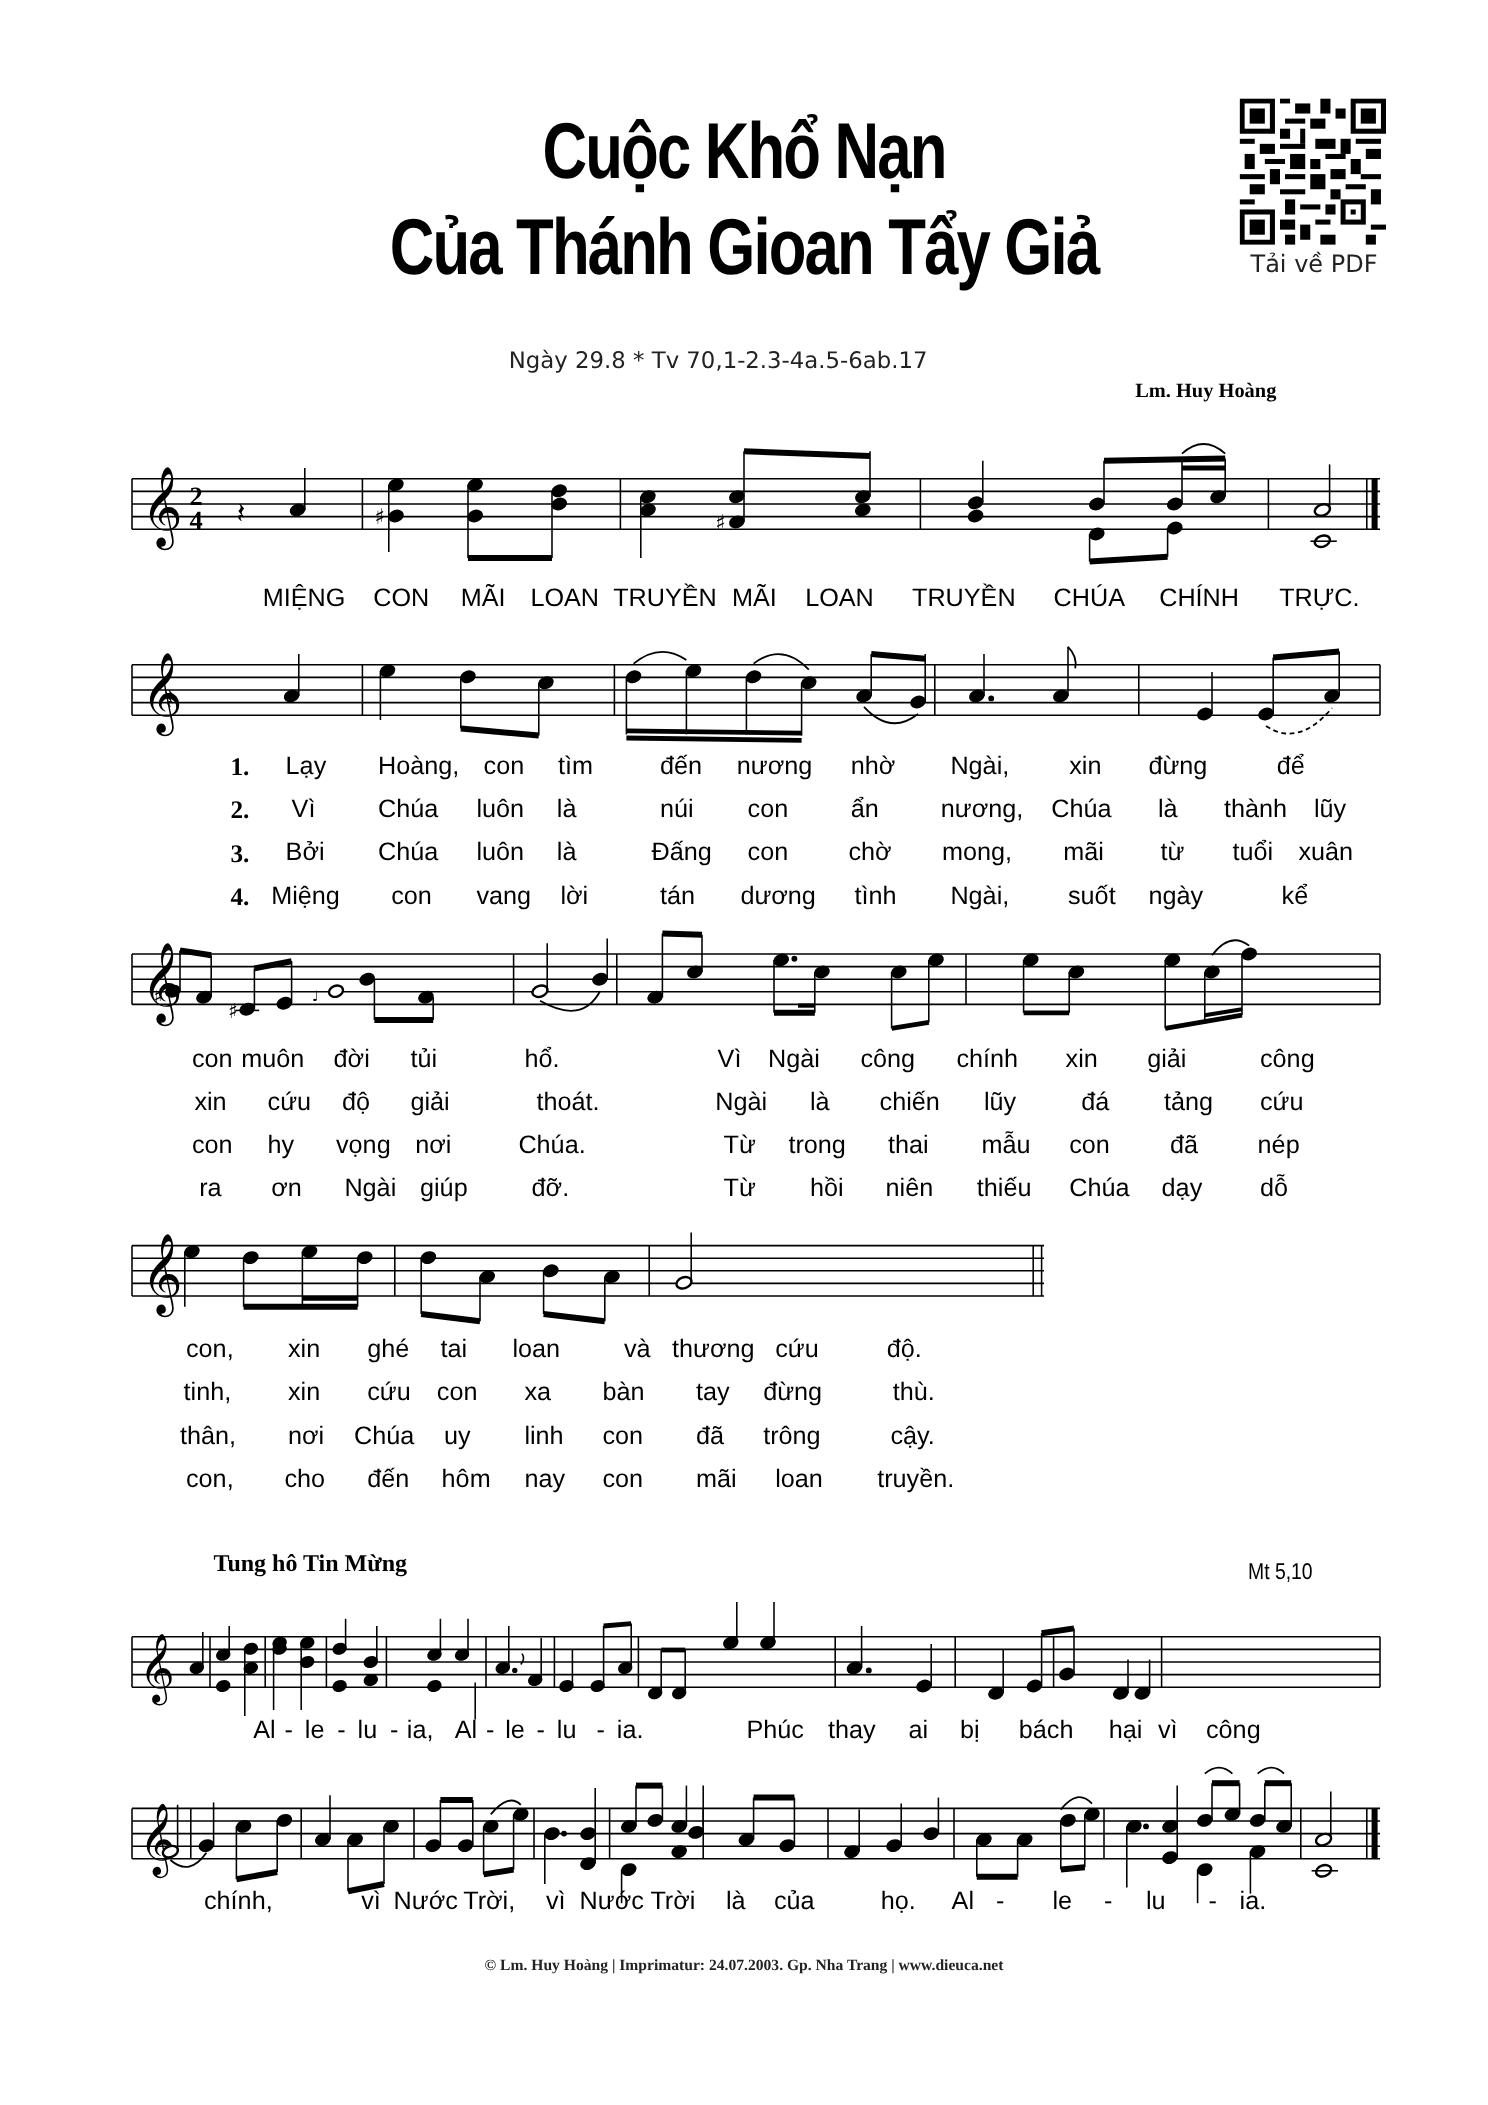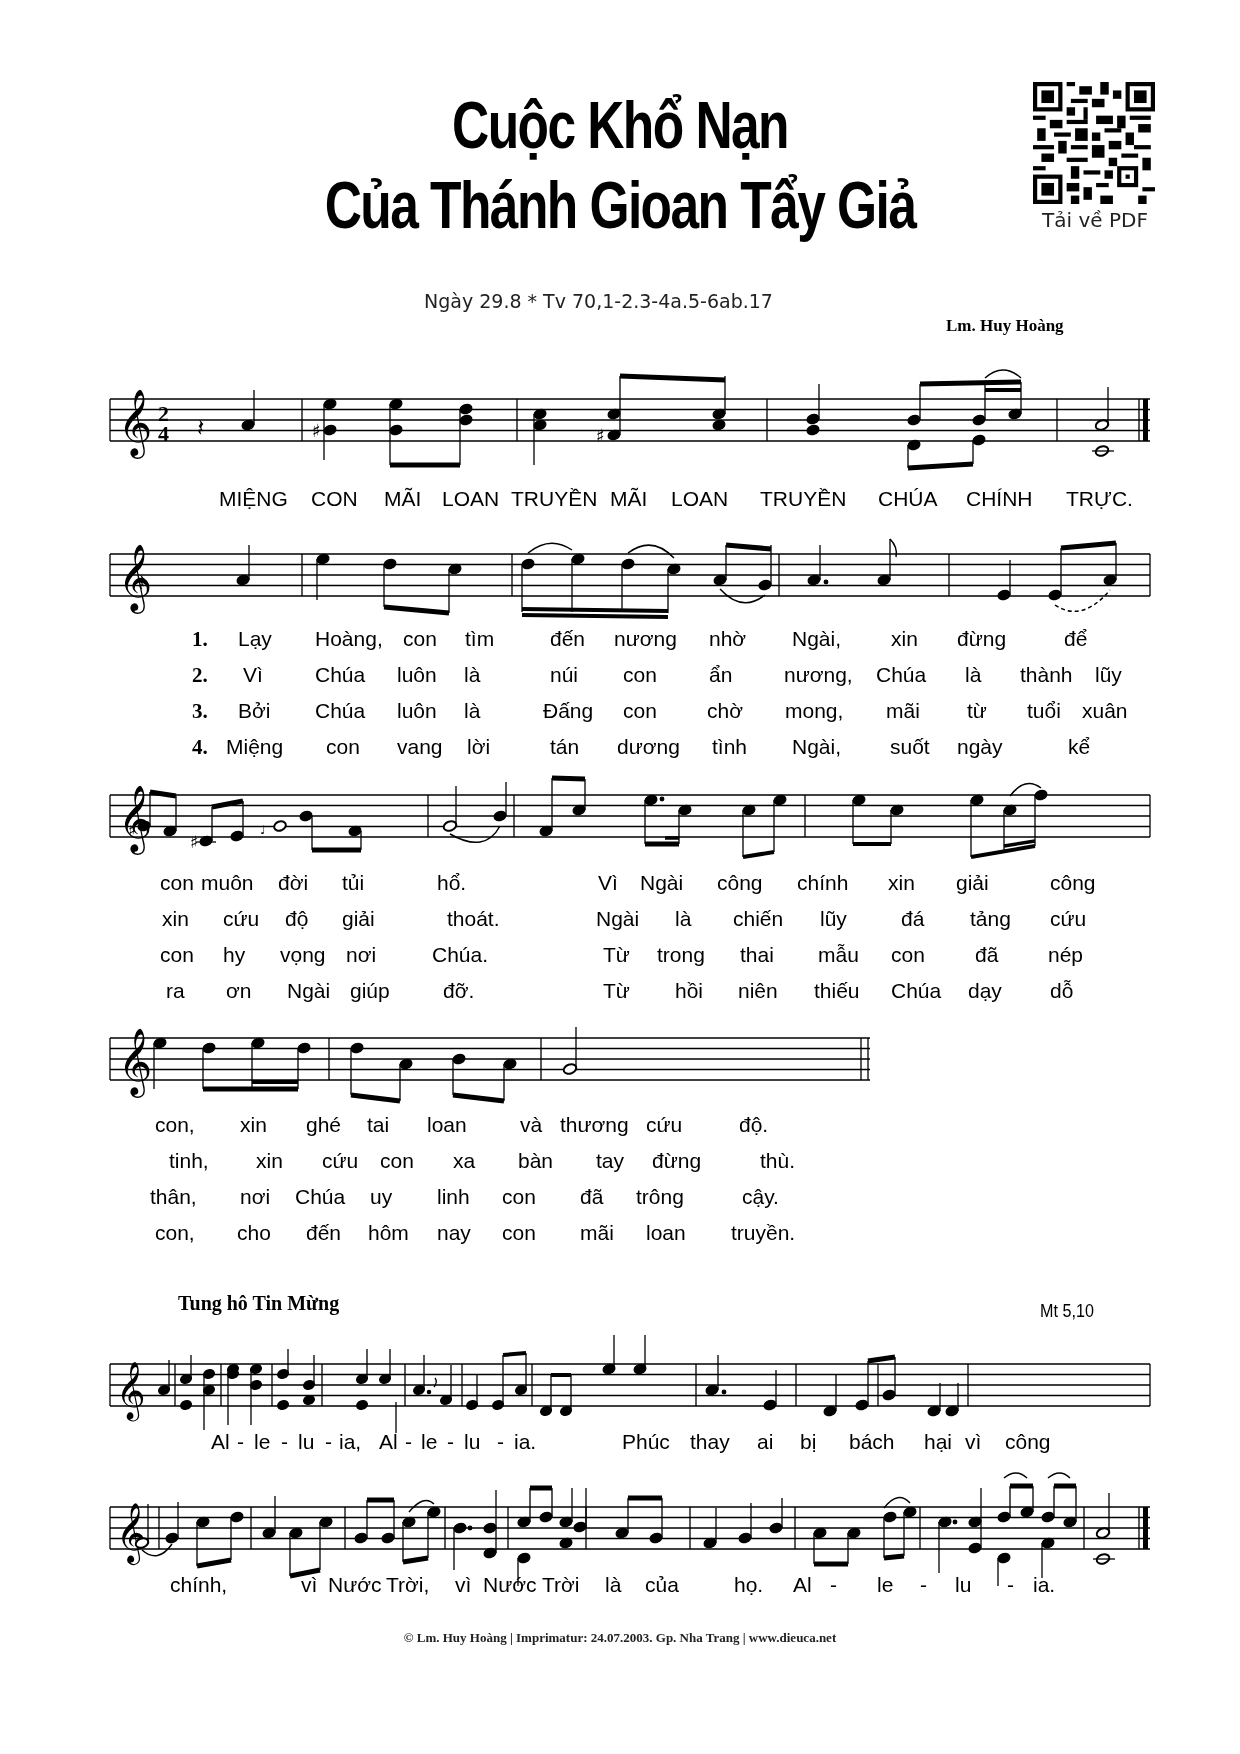--- a/index.html
+++ b/index.html
@@ -485,21 +485,21 @@
     <span style="left:155px">con,</span>
     <span style="left:240px">xin</span>
     <span style="left:306px">ghé</span>
     <span style="left:367px">tai</span>
     <span style="left:427px">loan</span>
     <span style="left:520px">và</span>
     <span style="left:560px">thương</span>
     <span style="left:646px">cứu</span>
     <span style="left:739px">độ.</span>
   </div>
-  <div class="lyric-row" style="left:16px; top:1149px; width:1116px; transform:none;">
+  <div class="lyric-row" style="left:0; top:1149px; width:1116px; transform:none;">
     <span style="left:153px">tinh,</span>
     <span style="left:240px">xin</span>
     <span style="left:306px">cứu</span>
     <span style="left:364px">con</span>
     <span style="left:437px">xa</span>
     <span style="left:502px">bàn</span>
     <span style="left:580px">tay</span>
     <span style="left:636px">đừng</span>
     <span style="left:744px">thù.</span>
   </div>

